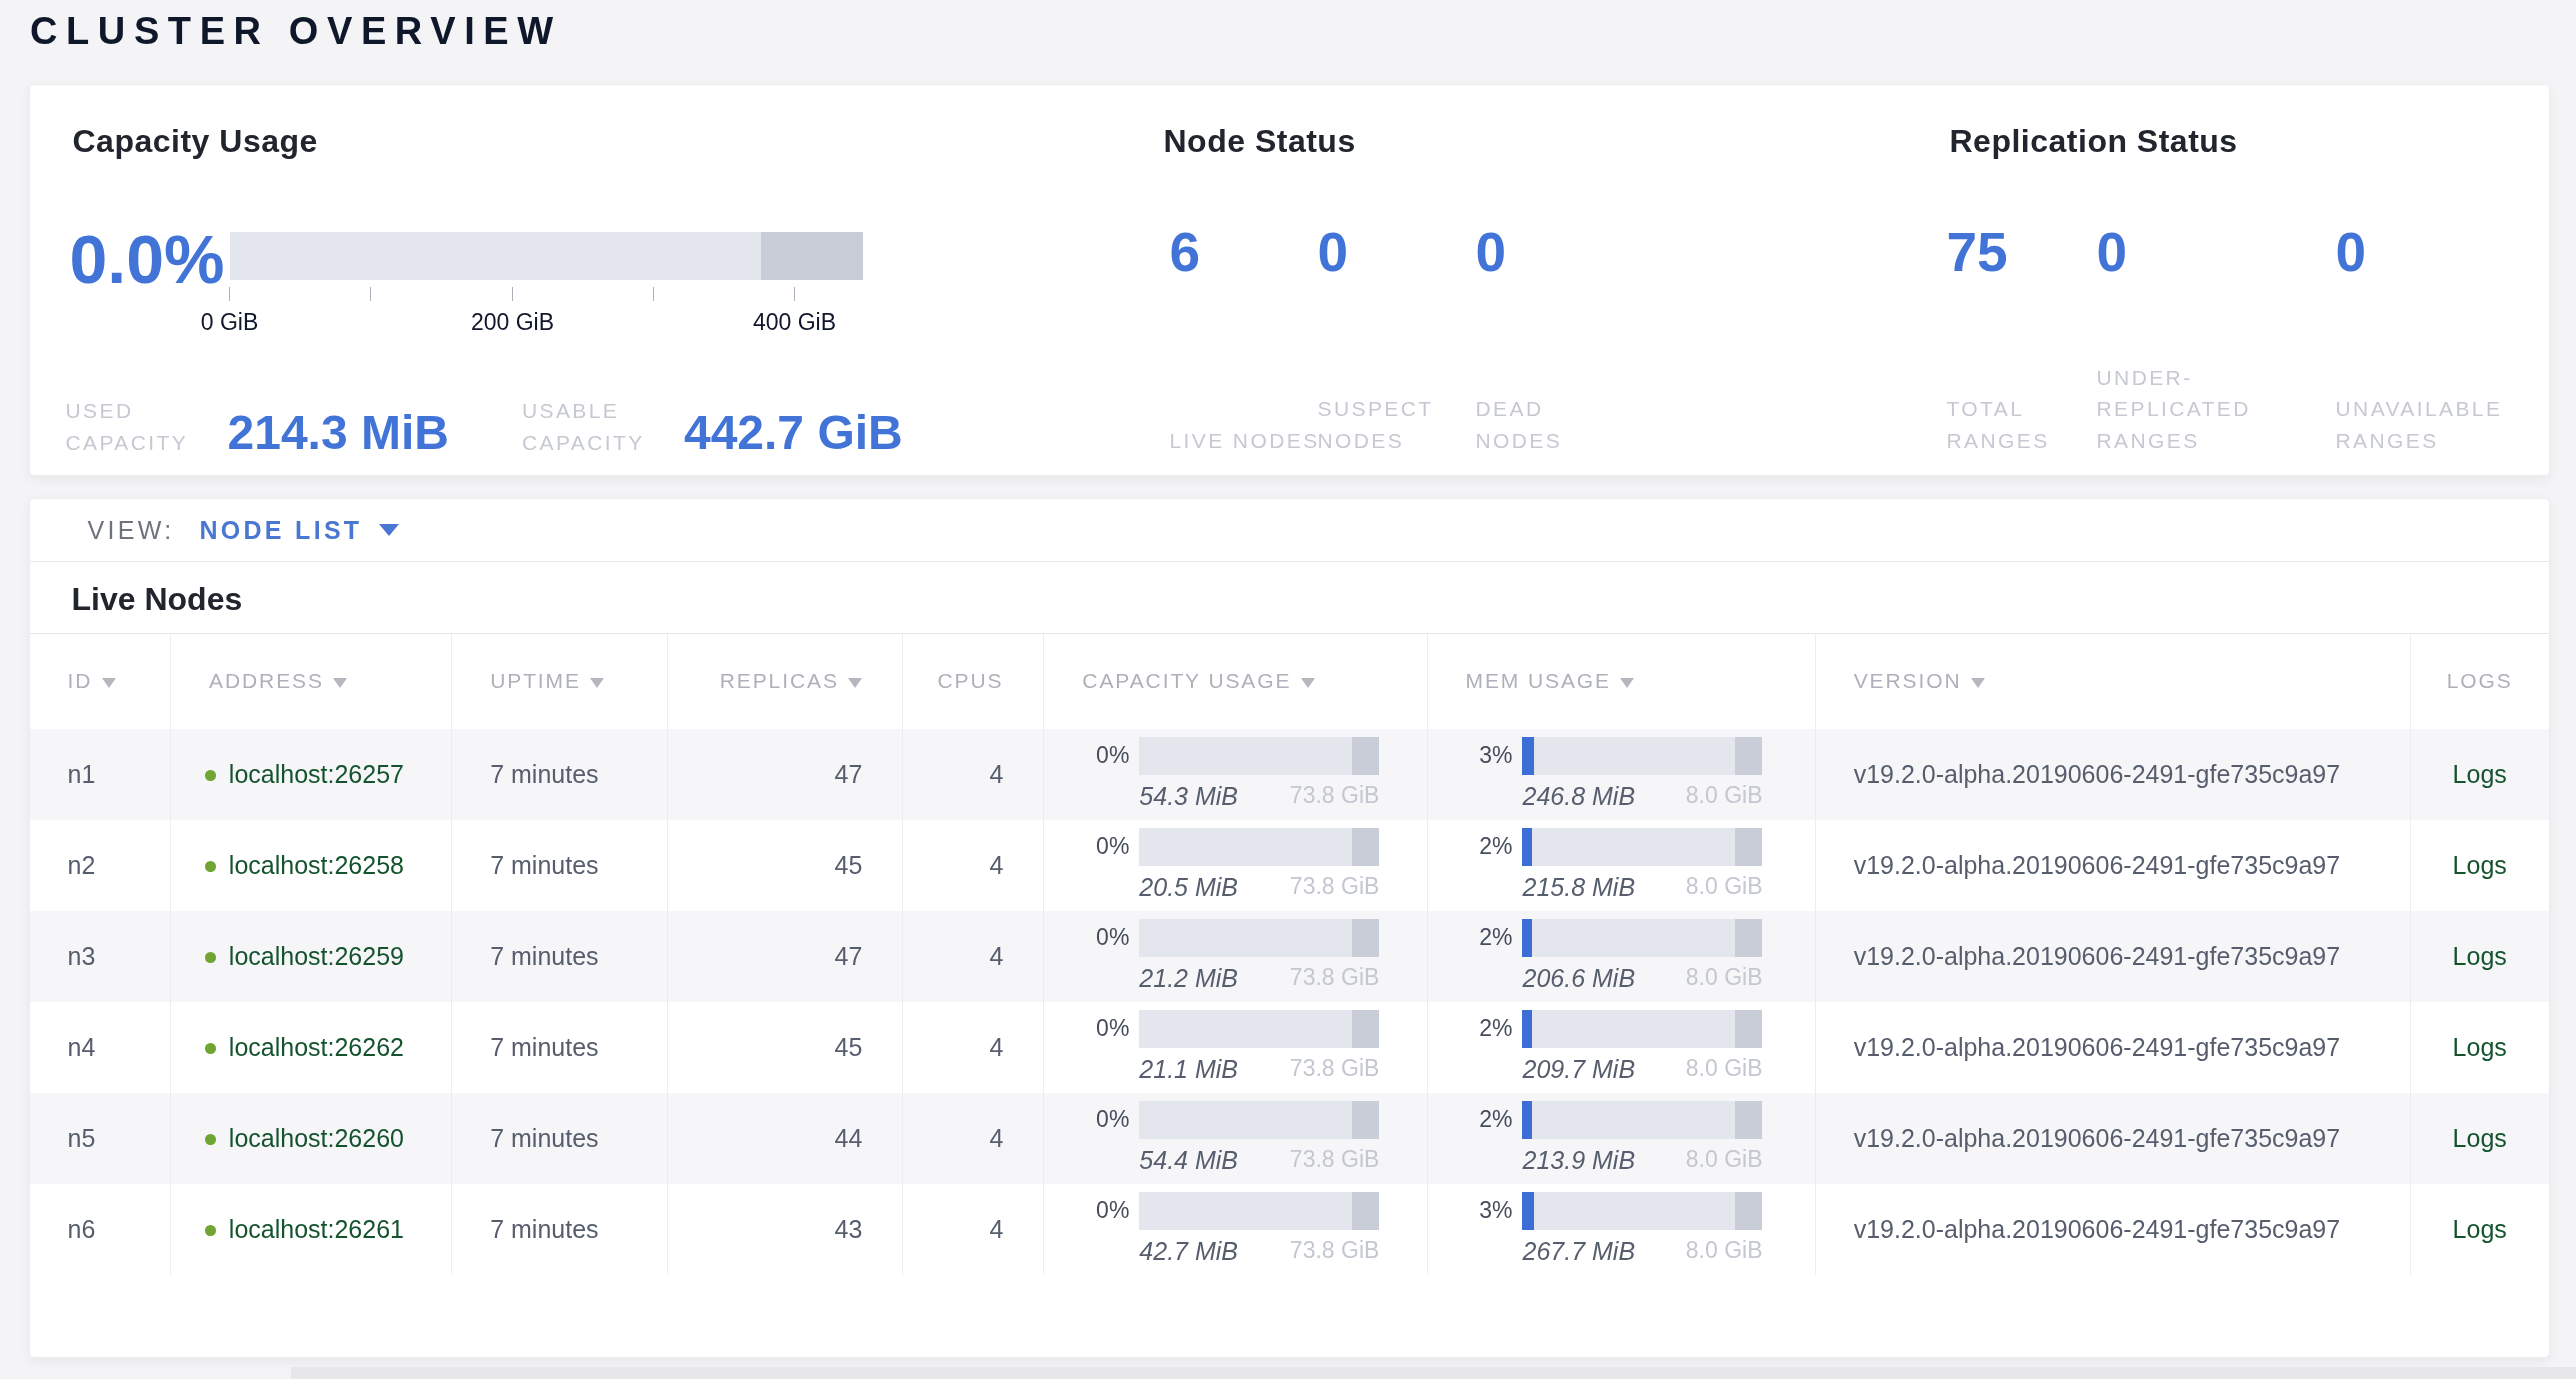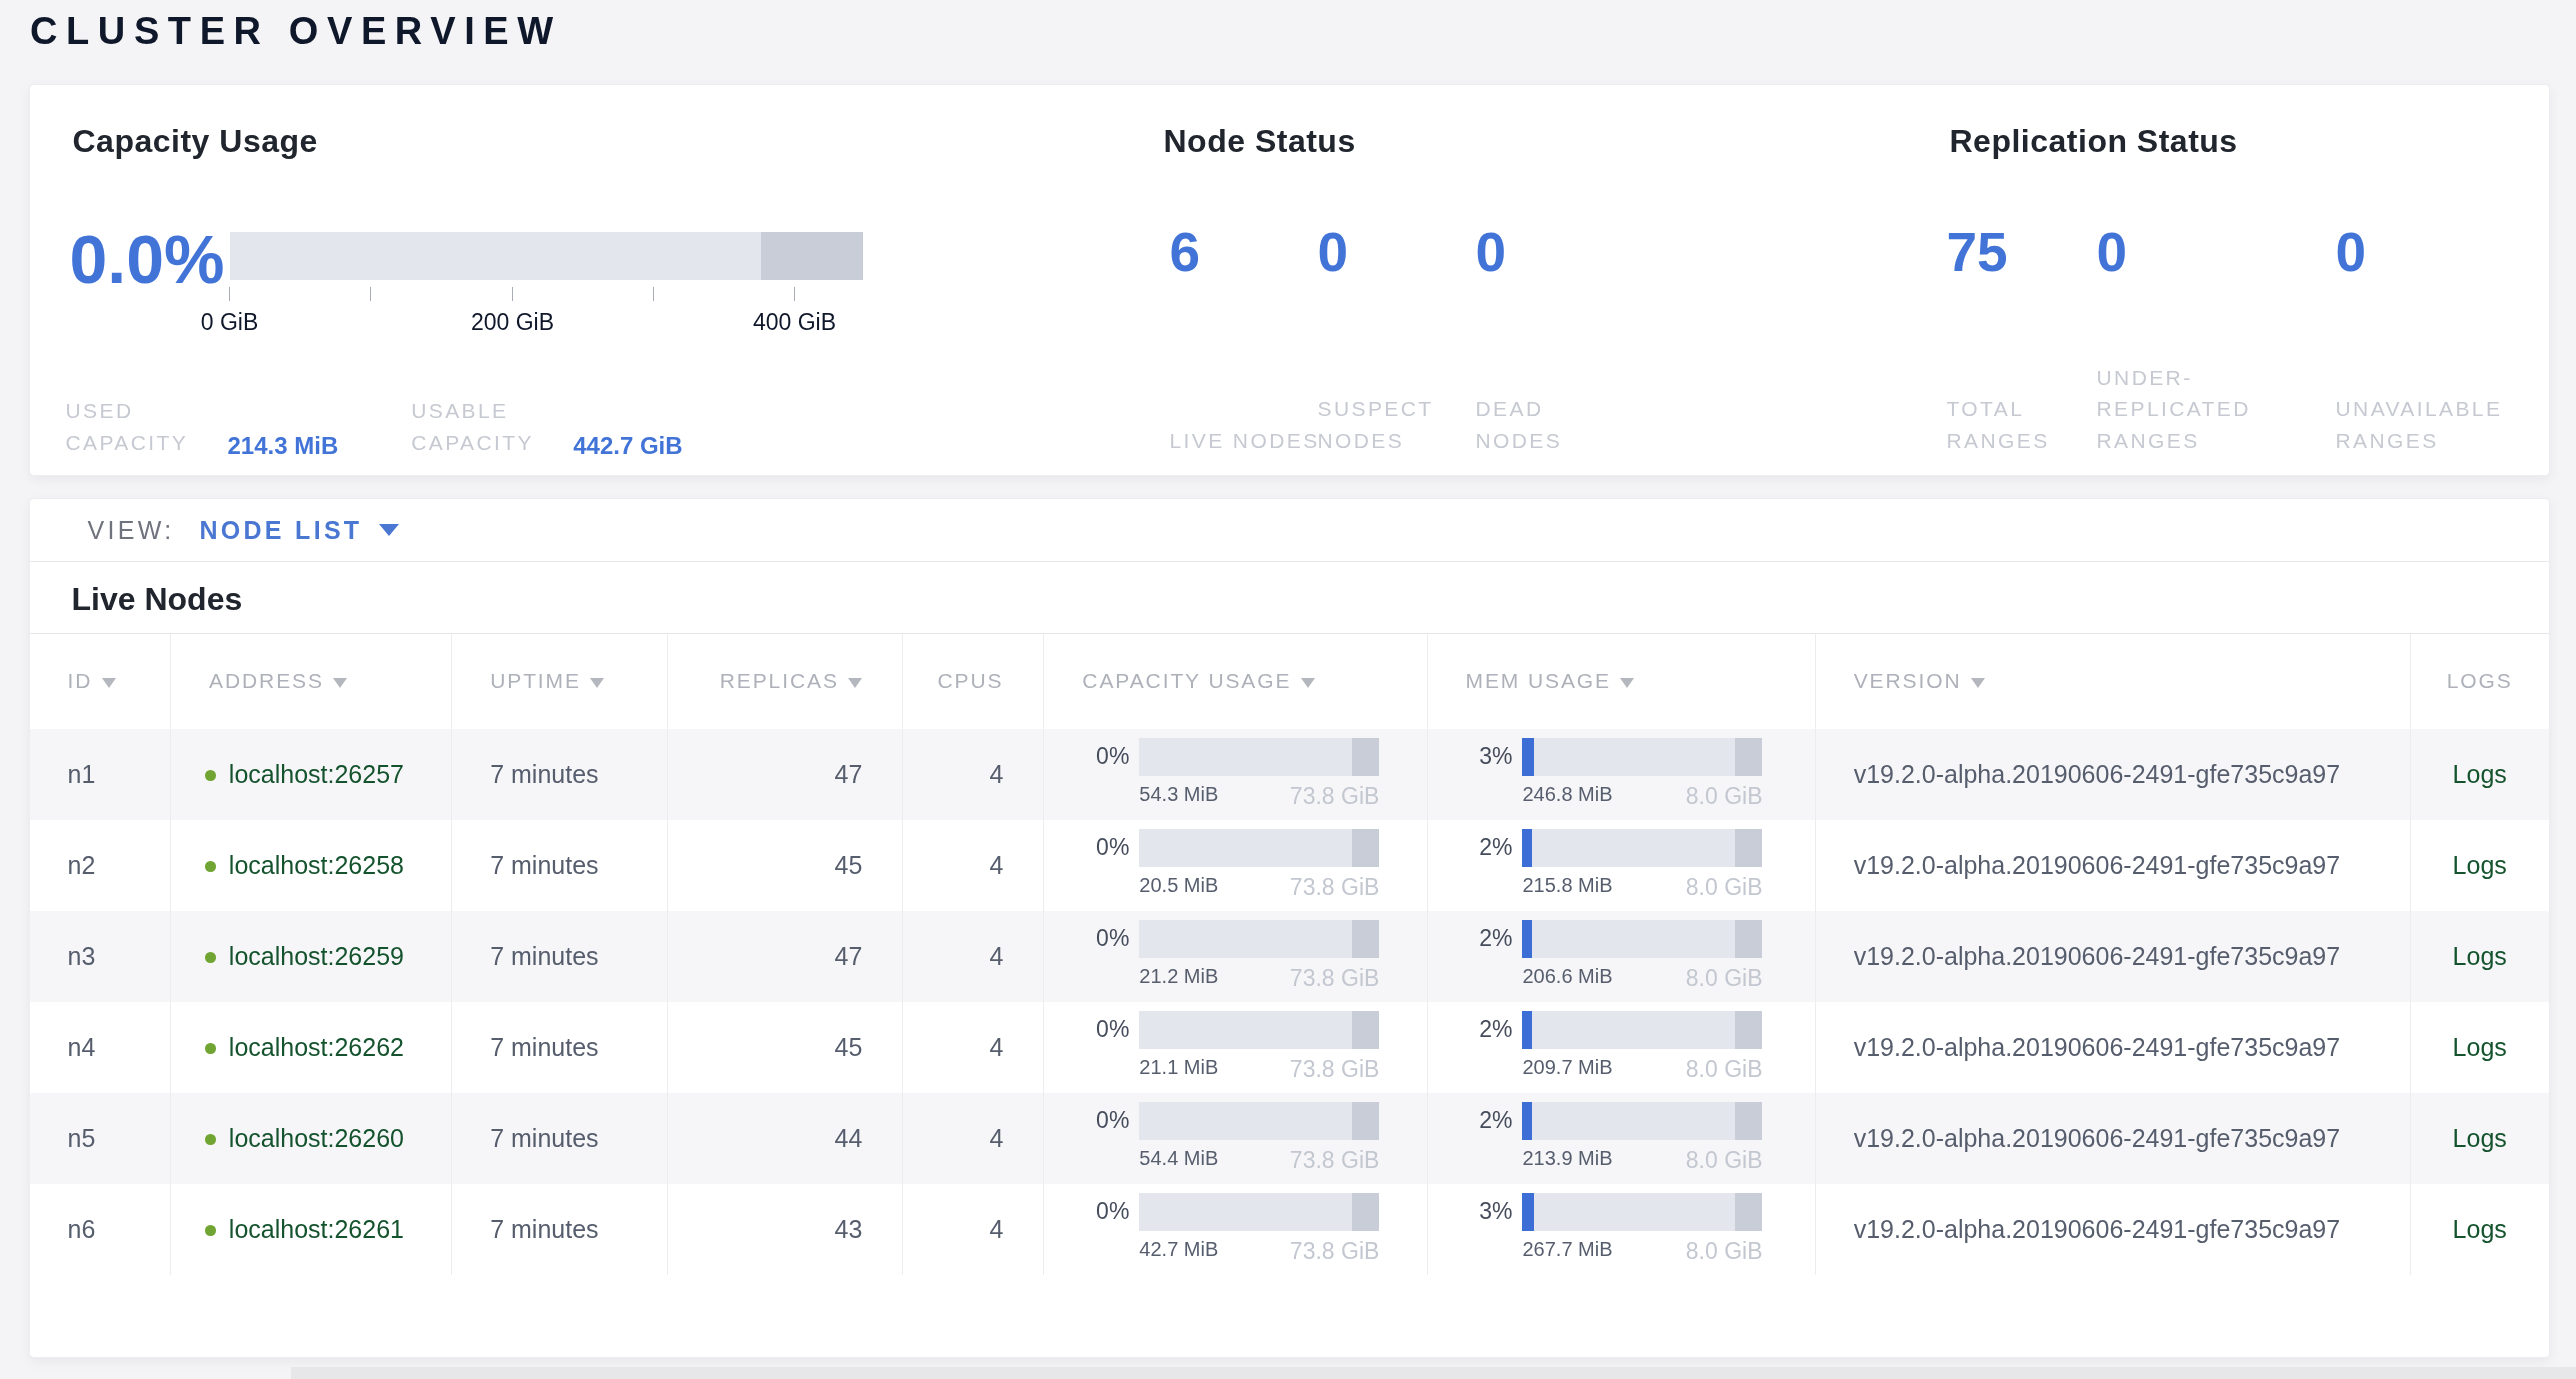--- a/index.html
+++ b/index.html
@@ -48,21 +48,21 @@
     font-size:23px; color:#0f172a; white-space:nowrap;
   }
   .cap-summary { position:absolute; left:36px; bottom:17px; display:flex; align-items:flex-end; }
   .cap-item { display:flex; align-items:flex-end; }
   .cap-item:nth-child(2) { margin-left:73px; }
   .cap-item-label {
     width:145px; margin-right:17px;
     font-size:21px; letter-spacing:2.4px; color:#c6c9d1; line-height:1.5;
     white-space:pre-line;
   }
-  .cap-item-value { font-size:24px; font-weight:600; color:#4274d8; line-height:1.05; }
+  .cap-item-value { font-size:48px; font-weight:600; color:#4274d8; line-height:1.05; }
 
   .stats { position:absolute; inset:0; pointer-events:none; }
   .stat { position:absolute; top:0; bottom:0; }
   .stat-num { position:absolute; top:140px; font-size:55px; font-weight:600; color:#4274d8; line-height:1; }
   .stat-label {
     position:absolute; bottom:19px;
     font-size:21px; letter-spacing:2.4px; color:#c6c9d1; line-height:1.5;
   }
   .node-stats .stat:nth-child(1){ left:1140px; width:152px; }
   .node-stats .stat:nth-child(2){ left:1288px; width:152px; }
@@ -122,21 +122,21 @@
   .dot {
     display:inline-block; width:10.5px; height:10.5px; border-radius:50%;
     background:#71a533; margin-right:13.3px; vertical-align:1.9px;
   }
   .usage-top { display:flex; align-items:center; }
   .u-pct { width:55px; text-align:right; margin-right:9.5px; font-size:23px; color:#454c5b; }
   .meter { position:relative; width:240px; height:38px; background:#e4e6ee; overflow:hidden; }
   .meter-end  { position:absolute; right:0; top:0; width:27px; height:100%; background:#c9cdd8; }
   .meter-fill { position:absolute; left:0; top:0; height:100%; background:#3d6ed5; }
   .usage-bottom { display:flex; justify-content:space-between; width:240px; margin-left:65px; margin-top:7.6px; }
-  .u-used  { font-size:20px; color:#565d6d; }
+  .u-used  { font-size:25px; color:#565d6d;font-style:italic; }
   .u-total { font-size:23px; color:#c3c7d0; }
   .table-foot { height:82px; }
 
   
   .bottom-band {
     position:absolute; left:291px; right:0; top:1367px; height:12.4px;
     background:#e7e7e9;
   }
 </style>
 </head>

